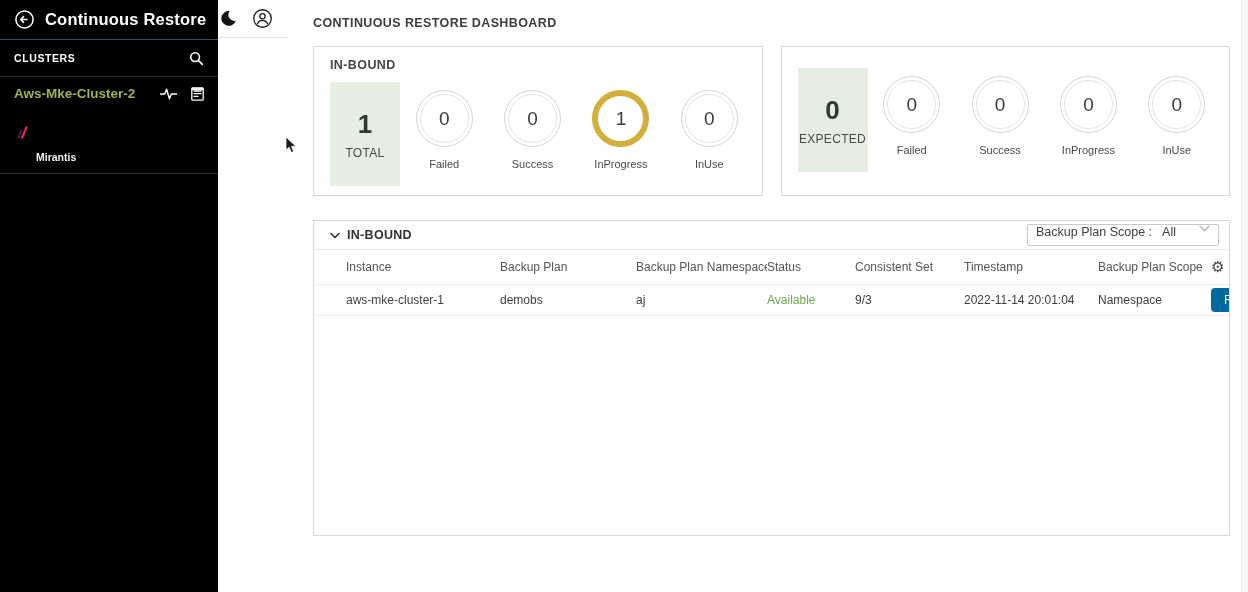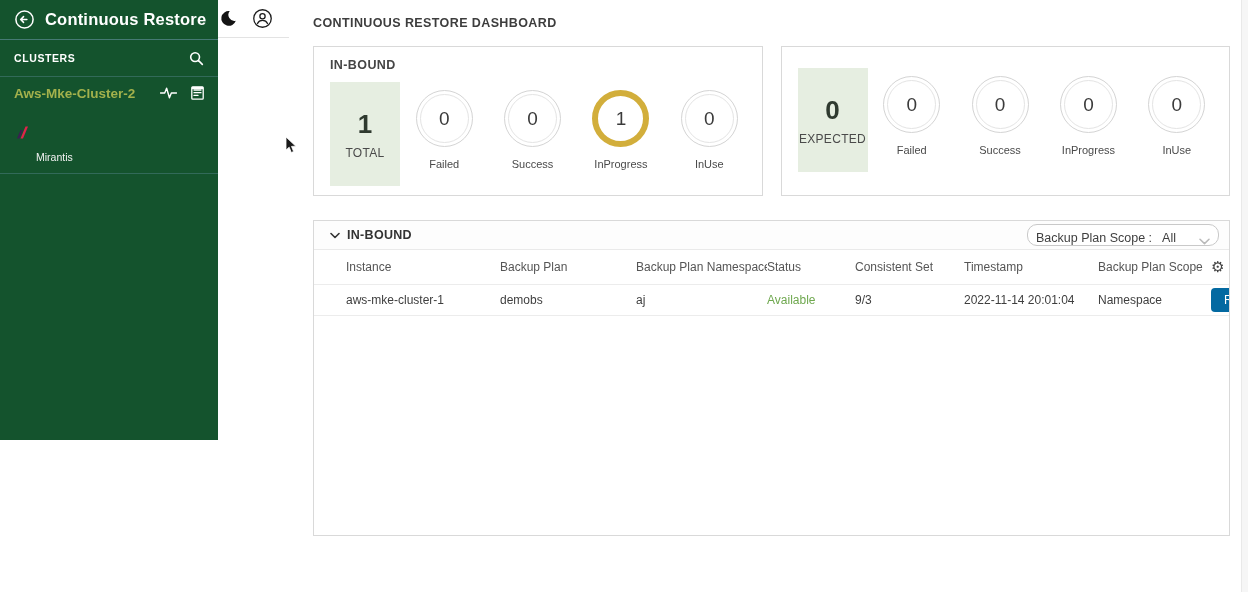--- a/index.html
+++ b/index.html
@@ -6,22 +6,22 @@
   html,body { width:1248px; height:592px; overflow:hidden; }
   body {
     font-family:"Liberation Sans", sans-serif;
     display:flex;
     background:#ffffff;
     position:relative;
   }
 
   
   .sidebar {
-    width:218px; height:440px;
-    background:#14532d;
+    width:218px; height:592px;
+    background:#000000;
     color:#fff;
     flex:0 0 218px;
     display:flex; flex-direction:column;
   }
   .sidebar-header {
     height:40px;
     display:flex; align-items:center; gap:10px;
     padding:0 14px;
     border-bottom:1px solid rgba(130,170,205,0.45);
   }
@@ -31,25 +31,25 @@
     display:flex; align-items:center; justify-content:space-between;
     padding:0 14px;
     border-bottom:1px solid rgba(130,170,205,0.28);
     text-align:right;
   }
   .clusters-label { font-size:10.5px; font-weight:bold; letter-spacing:.6px; }
   .cluster-item {
     padding:9px 14px 10px 14px;
     border-bottom:1px solid rgba(130,170,205,0.28);
   }
-  .cluster-top { display:flex; align-items:flex-start; }
+  .cluster-top { display:flex; align-items:flex-end; }
   .cluster-name { font-size:13.5px; font-weight:bold; color:#a3b14c; flex:1; }
   .cluster-icons { display:flex; align-items:center; gap:14px; }
   .cluster-sub { display:flex; align-items:center; gap:7px; margin-top:4px; padding-left:2px; }
-  .vendor-name { font-size:10.5px; font-weight:normal; color:#f2f2f2;margin-top:46px; }
+  .vendor-name { font-size:10.5px; font-weight:bold; color:#f2f2f2;margin-top:46px; }
 
   
   .main { flex:1; display:flex; flex-direction:row; background:#fff; position:relative; }
   .topbar {
     height:38px;
     border-bottom:1px solid #e3e3e3;
     display:flex; align-items:center; justify-content:flex-end;
     gap:15px; padding-right:16px;
   }
   .icon-btn { display:flex; align-items:center; justify-content:center; cursor:pointer; background:none; border:none; }
@@ -105,22 +105,22 @@
   .section-header {
     height:29px; flex:0 0 29px;
     display:flex; align-items:center; justify-content:space-between;
     padding:0 10px 0 16px;
     background:#fdfdfd;
     border-bottom:1px solid #eaeaea;
   }
   .section-title { display:flex; align-items:center; gap:7px; font-size:12.5px; font-weight:600; letter-spacing:.3px; color:#333; cursor:pointer; }
   .scope-select {
     width:192px; height:22px;
-    border:1px solid #c9c9c9; border-radius:10px;
-    display:flex; align-items:flex-end;
+    border:1px solid #c9c9c9; border-radius:2px;
+    display:flex; align-items:flex-start;
     padding:0 8px; font-size:12.5px; color:#3f3f3f;
     background:#fff; cursor:pointer;
   }
   .scope-select .lbl { color:#3f3f3f; }
   .scope-select .val { margin-left:10px; flex:1; }
 
   table { width:100%; border-collapse:collapse; table-layout:fixed; }
   thead th {
     font-size:12px; font-weight:normal; color:#555;
     text-align:left; height:34px;

